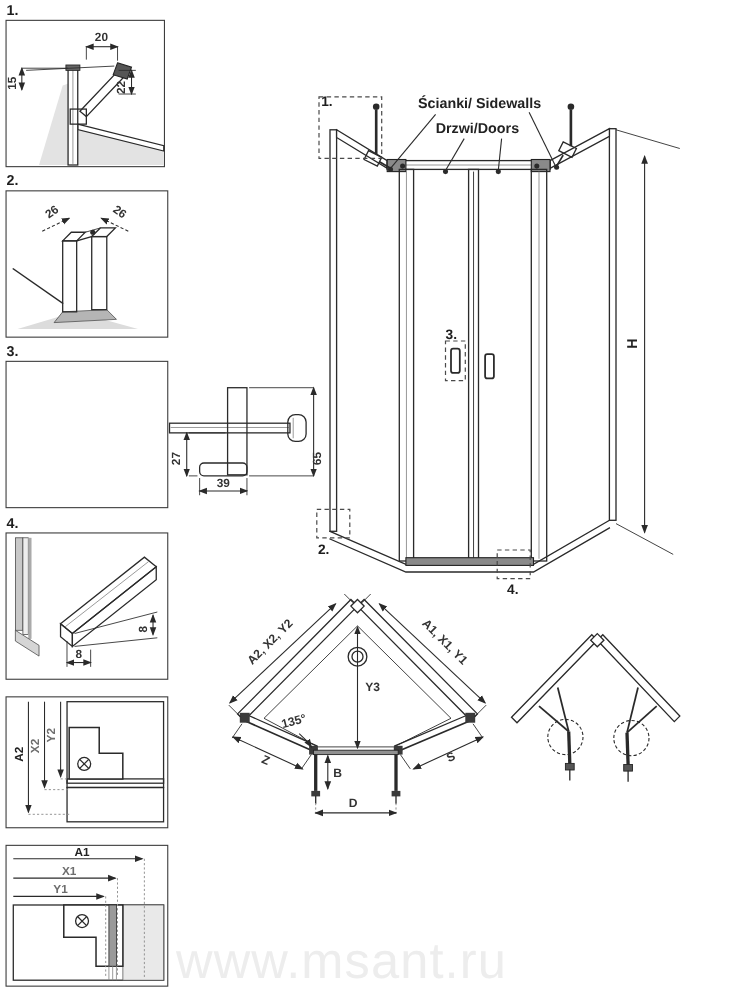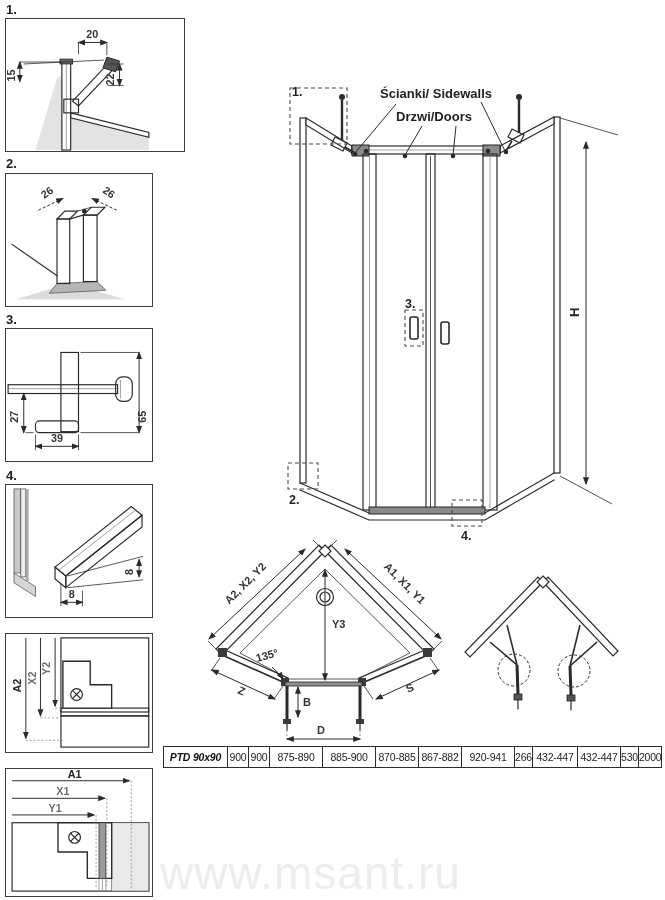--- a/index.html
+++ b/index.html
@@ -44,21 +44,21 @@
       <path d="M0,1.2 L10,5 L0,8.8 z" fill="#2a2a2a"></path>
     </marker>
     <pattern id="hatch" width="6" height="6" patternUnits="userSpaceOnUse" patternTransform="rotate(45)">
       <rect width="6" height="6" fill="#fff"></rect>
       <rect width="2.4" height="6" fill="#2a2a2a"></rect>
     </pattern>
   </defs>
 </svg>
 
 <div class="pnum" style="left:6px;top:2px;">1.</div>
-<div class="panel" style="left:5px;top:18px;width:180px;height:134px;">
+<div class="panel" style="left:5px;top:18px;width:145px;height:134px;">
 <svg width="145" height="131" viewBox="0 0 148 134">
   <polygon points="66,96 146,116 146,134 66,134" fill="#e3e3e3"></polygon>
   <polygon points="66,96 146,116 146,121 66,101" class="fw s"></polygon>
   <polygon points="30,134 52,60 64,56 64,134" fill="#e3e3e3"></polygon>
   <rect x="57" y="44" width="9" height="90" class="fw s"></rect>
   <line x1="61.5" y1="46" x2="61.5" y2="133" class="sg"></line>
   <rect x="55" y="41" width="13" height="5" fill="#666" stroke="#222" stroke-width="0.8"></rect>
   <rect x="59" y="82" width="15" height="14" fill="#cccccc" class="s"></rect>
   <polygon points="68,84 104,46 110,51 74,89" fill="#dcdcdc" class="s"></polygon>
   <polygon points="103,39 116,43 112,54 99,50" fill="#555" stroke="#222" stroke-width="1"></polygon>
@@ -91,21 +91,21 @@
   <line x1="73" y1="38" x2="87" y2="34" class="s08"></line>
   <circle cx="80" cy="38" r="2.4" fill="#2a2a2a"></circle>
   <line x1="33" y1="37" x2="58" y2="25" class="dshd" marker-end="url(#ah)"></line>
   <text x="44" y="22" class="t11" transform="rotate(-35 44 22)" text-anchor="middle">26</text>
   <line x1="113" y1="37" x2="88" y2="25" class="dshd" marker-end="url(#ah)"></line>
   <text x="103" y="22" class="t11" transform="rotate(35 103 22)" text-anchor="middle">26</text>
 </svg>
 </div>
 
 <div class="pnum" style="left:6px;top:312px;">3.</div>
-<div class="panel" style="left:5px;top:328px;width:148px;height:134px;">
+<div class="panel" style="left:5px;top:328px;width:148px;height:134px;text-align:right;">
 <svg width="145" height="131" viewBox="0 0 148 134">
   <rect x="2" y="57" width="112" height="9" fill="#f0f0f0" class="s"></rect>
   <line x1="3" y1="61" x2="113" y2="61" class="sg"></line>
   <rect x="112" y="49" width="17" height="25" rx="7" fill="#dcdcdc" class="s"></rect>
   <line x1="117" y1="52" x2="117" y2="71" class="sg"></line>
   <rect x="56" y="24" width="18" height="81" fill="#b5b5b5" class="s"></rect>
   <rect x="30" y="94" width="44" height="12" rx="4" fill="#b5b5b5" class="s"></rect>
   <line x1="20" y1="66" x2="54" y2="66" class="s08"></line>
   <line x1="20" y1="106" x2="28" y2="106" class="s08"></line>
   <line x1="18" y1="66" x2="18" y2="106" class="dim" marker-start="url(#ah)" marker-end="url(#ah)"></line>
@@ -355,31 +355,16 @@
       <col style="width:43px">
     <col style="width:43px">
       <col style="width:53px">
       <col style="width:18px">
     <col style="width:45px">
       <col style="width:43px">
       <col style="width:15px">
     <col style="width:23px">
   </colgroup>
   <tbody>
-  <tr class="dt">
-    <td class="modelrow">PTD 90x90</td>
-    <td>900</td>
-    <td>900</td>
-    <td>875-890</td>
-    <td>885-900</td>
-    <td>870-885</td>
-    <td>867-882</td>
-    <td>920-941</td>
-    <td>266</td>
-    <td>432-447</td>
-    <td>432-447</td>
-    <td>530</td>
-    <td>2000</td>
-  </tr>
 </tbody>
   </table>
 
 <div class="watermark">www.msant.ru</div>
 
 </body></html>

